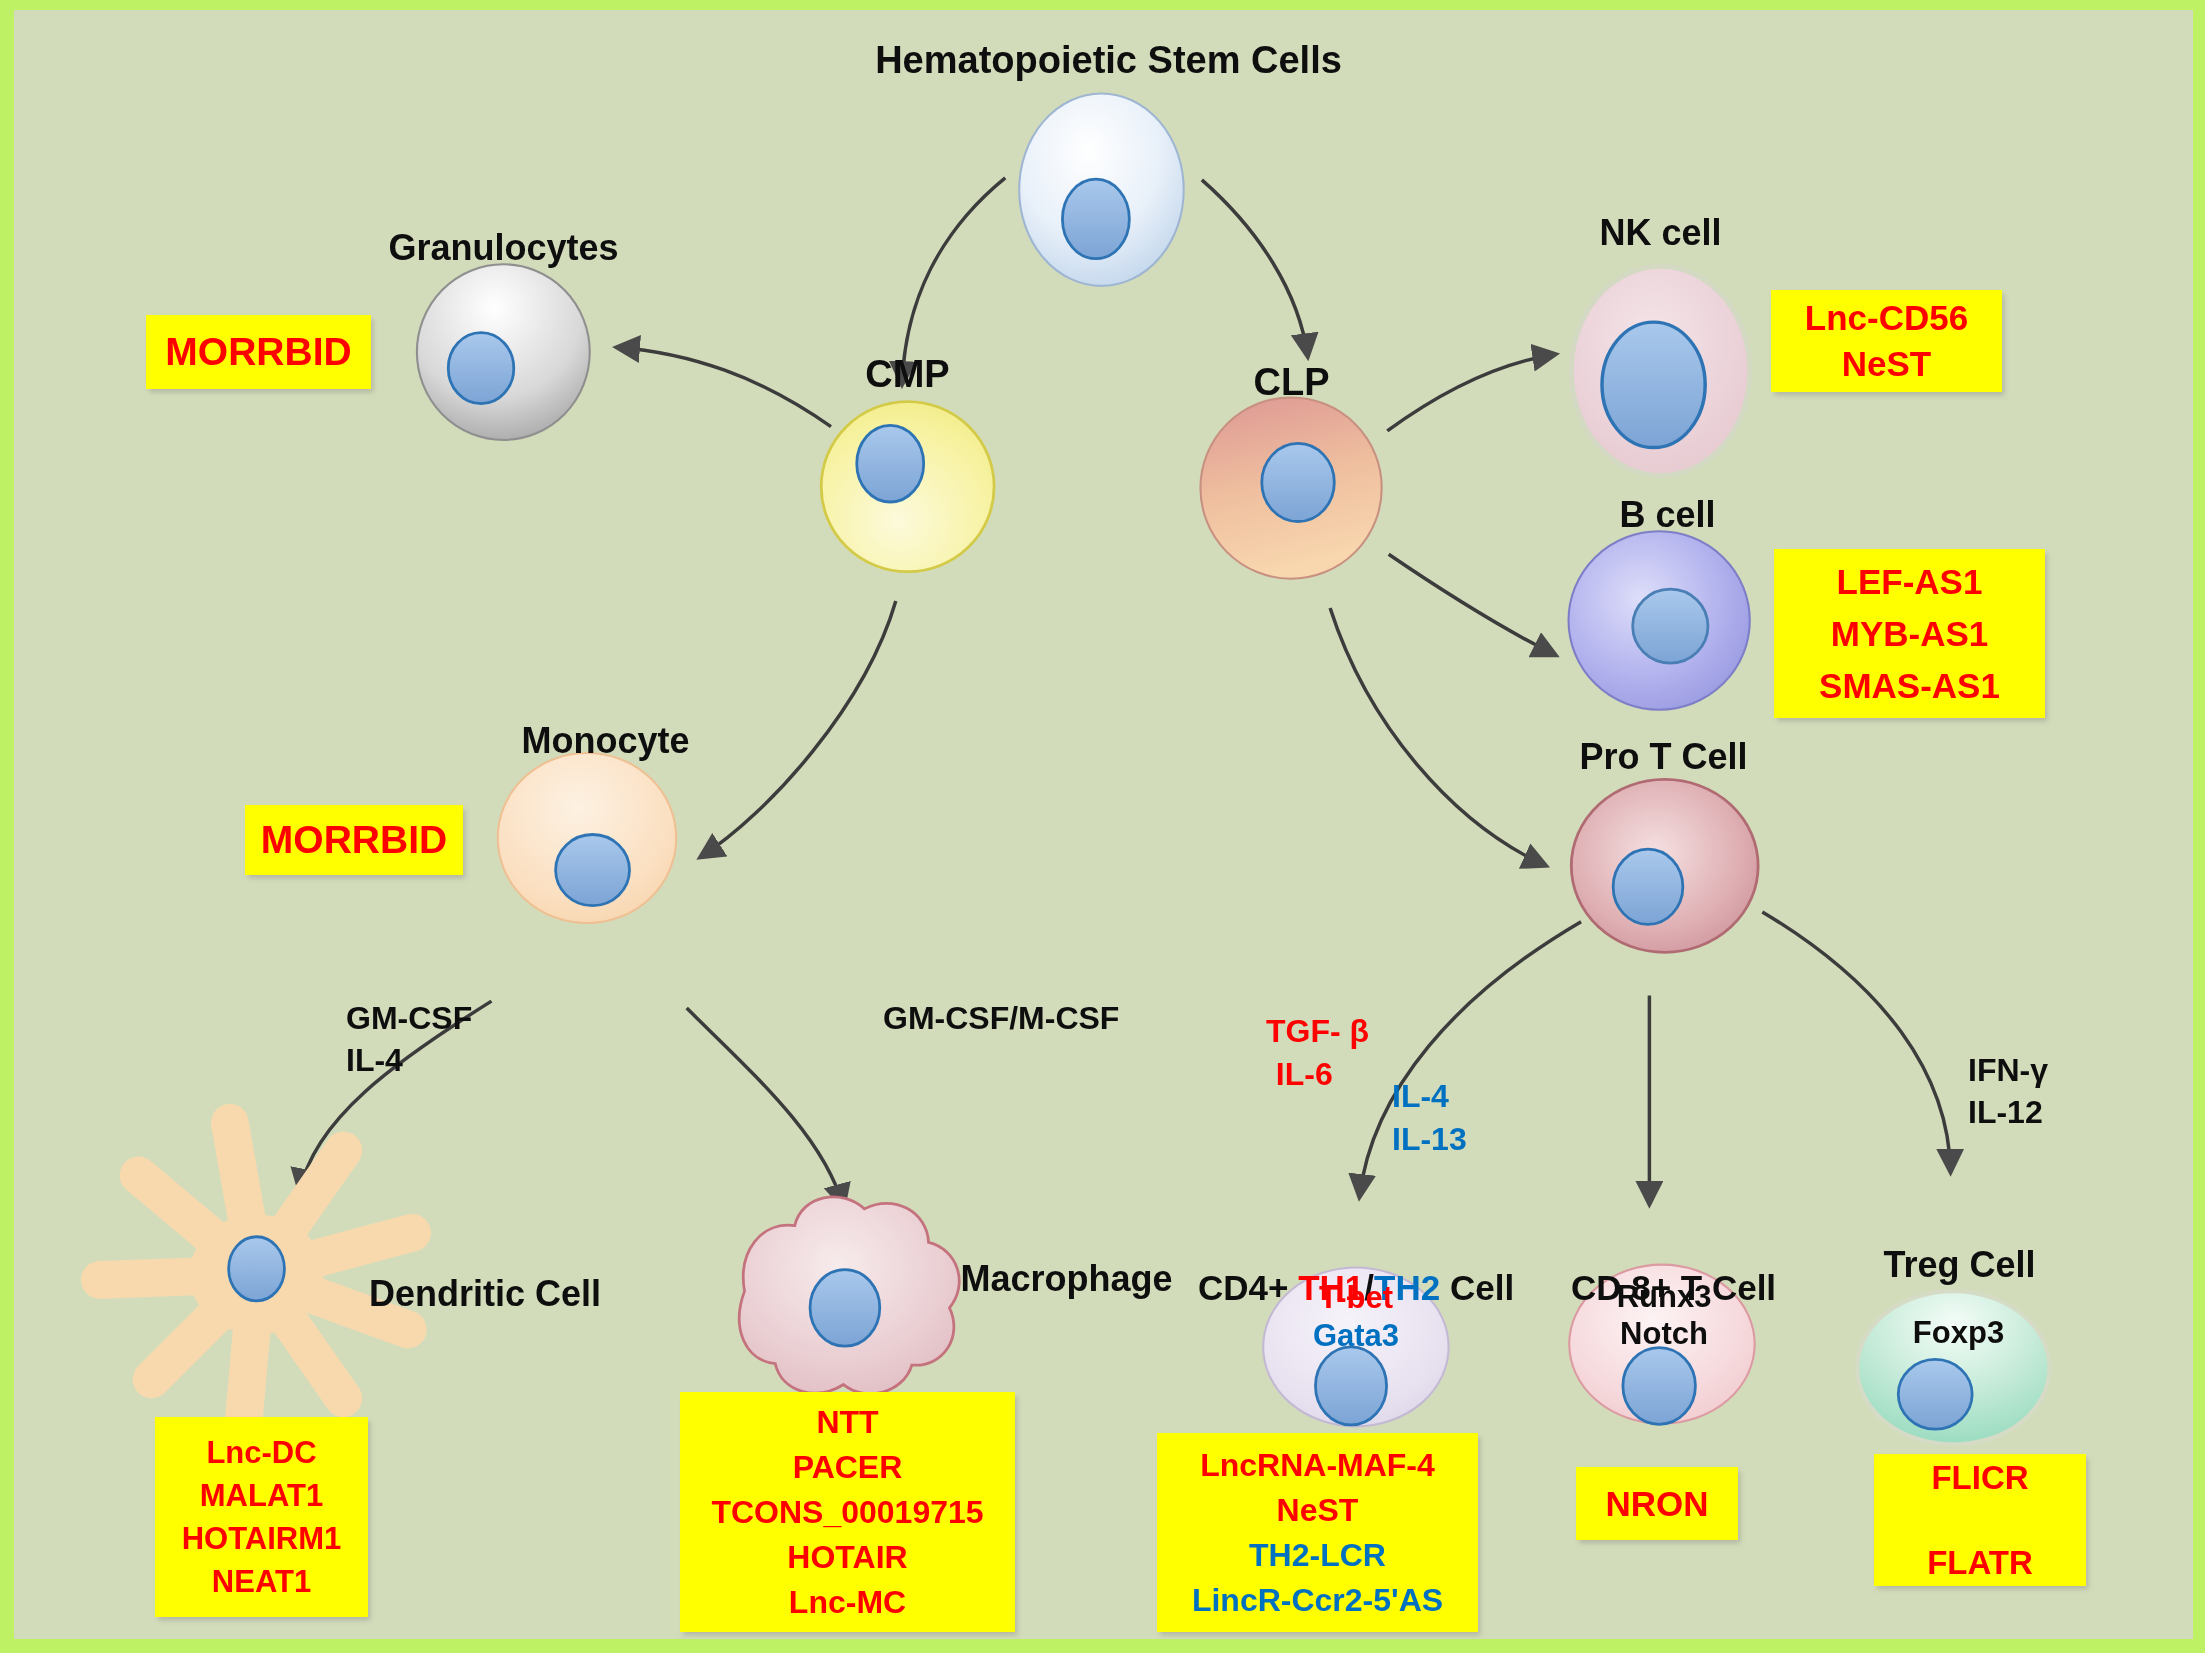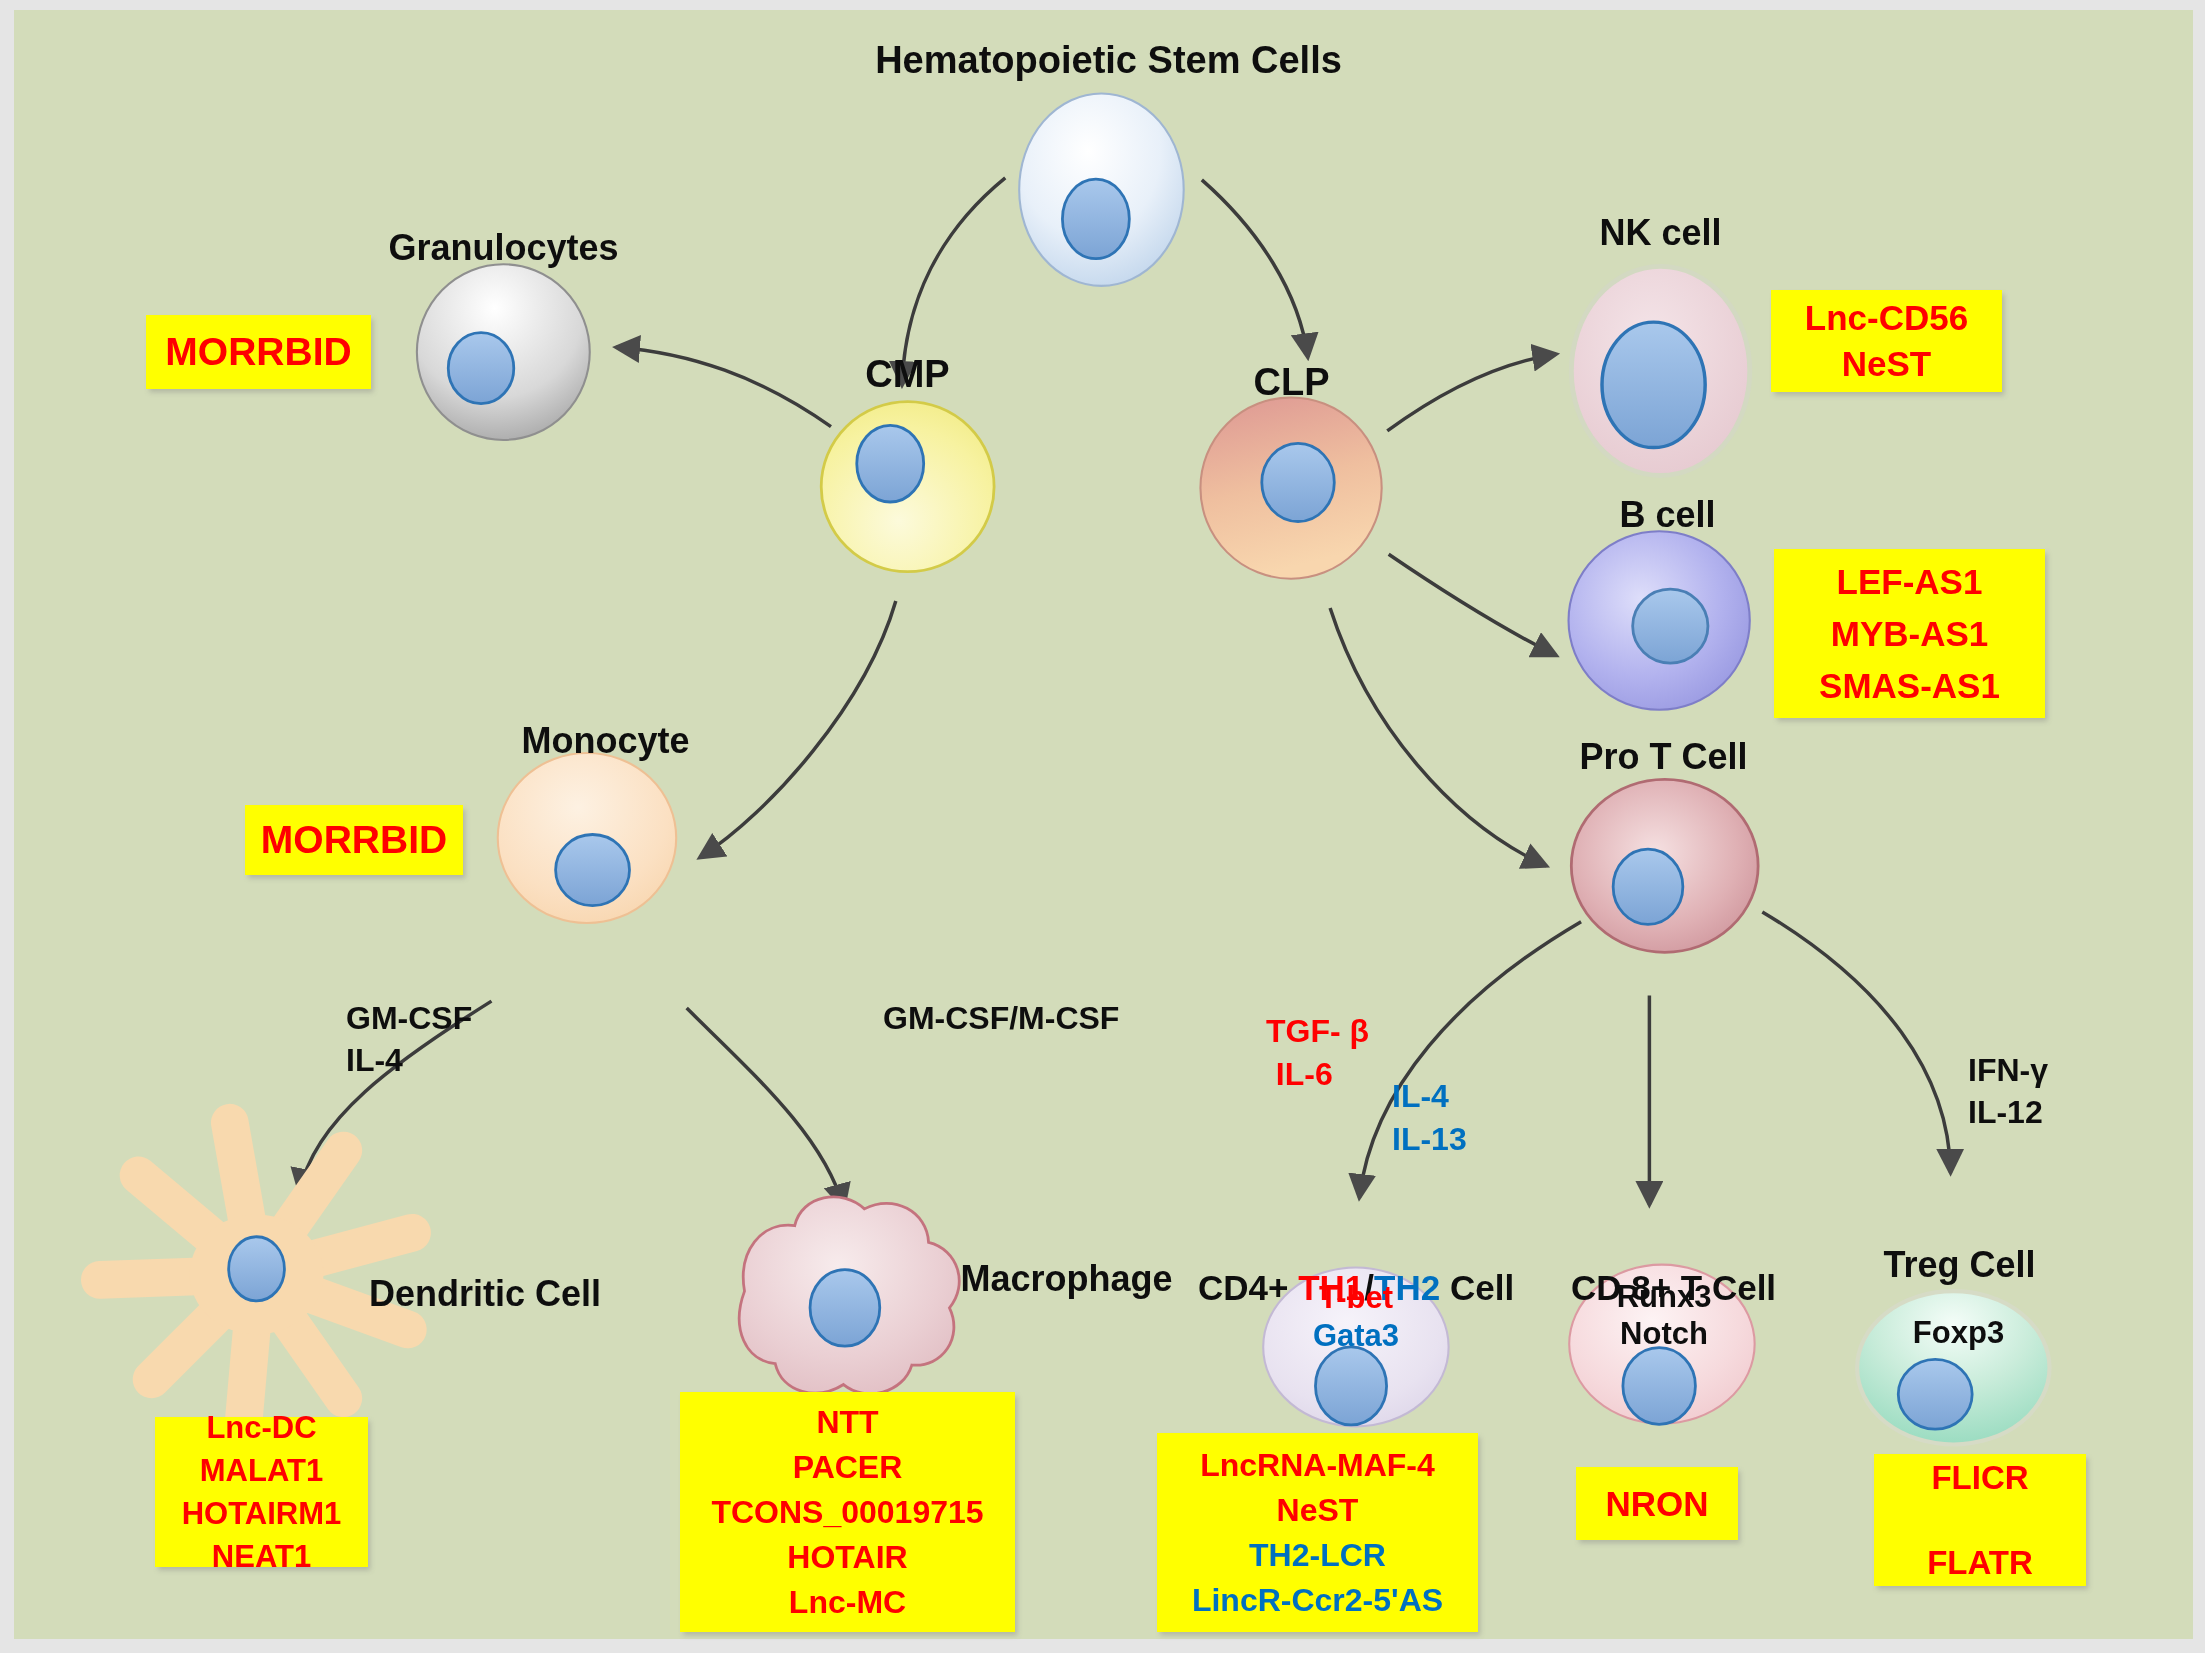--- a/index.html
+++ b/index.html
@@ -1,18 +1,18 @@
 <!DOCTYPE html>
 <html style="font-size:11px"><head>
 <meta charset="utf-8">
 <style>
   html,body { margin:0; padding:0; background:#ffffff; }
   .stage {
     position:relative; width:2205px; height:1653px; overflow:hidden;
-    font-family:"Liberation Sans", sans-serif; background:#e5e5e5;
+    font-family:"Liberation Sans", sans-serif; background:#bef264;
   }
   .canvas {
     position:absolute; left:14px; top:9.8px; width:2179px; height:1629px;
     background:#d3dcba;
   }
   svg.art { position:absolute; left:0; top:0; width:2205px; height:1653px; }
   .lbl {
     position:absolute; font-weight:700; color:#0e0e0e; text-align:center;
     white-space:nowrap;
   }
@@ -251,21 +251,21 @@
     <div class="line">Lnc-CD56</div>
     <div class="line">NeST</div>
   </div>
 
   <div class="box" style="left:1774px; top:549px; width:271px; height:169px; font-size:35px; line-height:52px;">
     <div class="line">LEF-AS1</div>
     <div class="line">MYB-AS1</div>
     <div class="line">SMAS-AS1</div>
   </div>
 
-  <div class="box" style="left:155px; top:1417px; width:213px; height:150px; font-size:31px; line-height:43px;">
+  <div class="box" style="left:155px; top:1417px; width:213px; height:200px; font-size:31px; line-height:43px;">
     <div class="line">Lnc-DC</div>
     <div class="line">MALAT1</div>
     <div class="line">HOTAIRM1</div>
     <div class="line">NEAT1</div>
   </div>
 
   <div class="box" style="left:680px; top:1392px; width:335px; height:240px; font-size:32px; line-height:45px;">
     <div class="line">NTT</div>
     <div class="line">PACER</div>
     <div class="line">TCONS_00019715</div>

